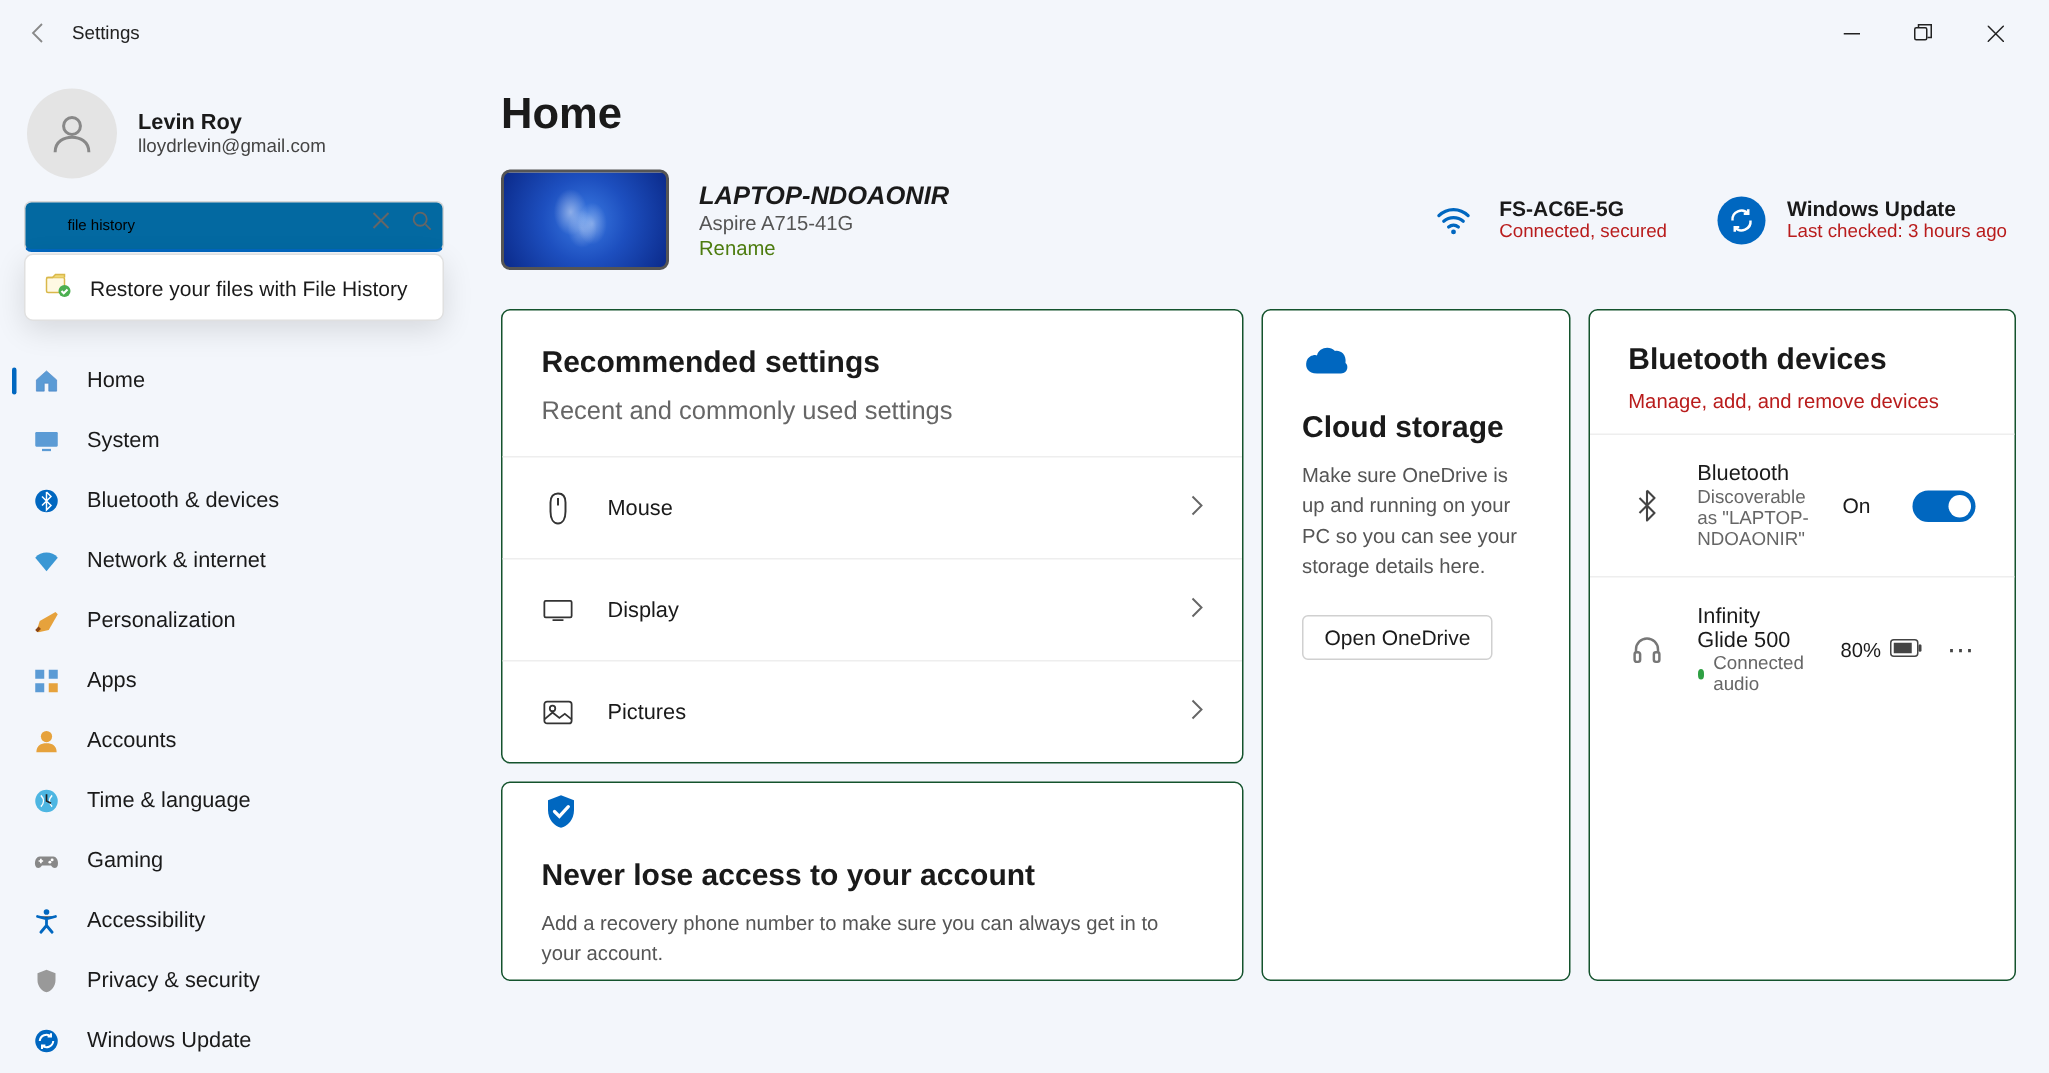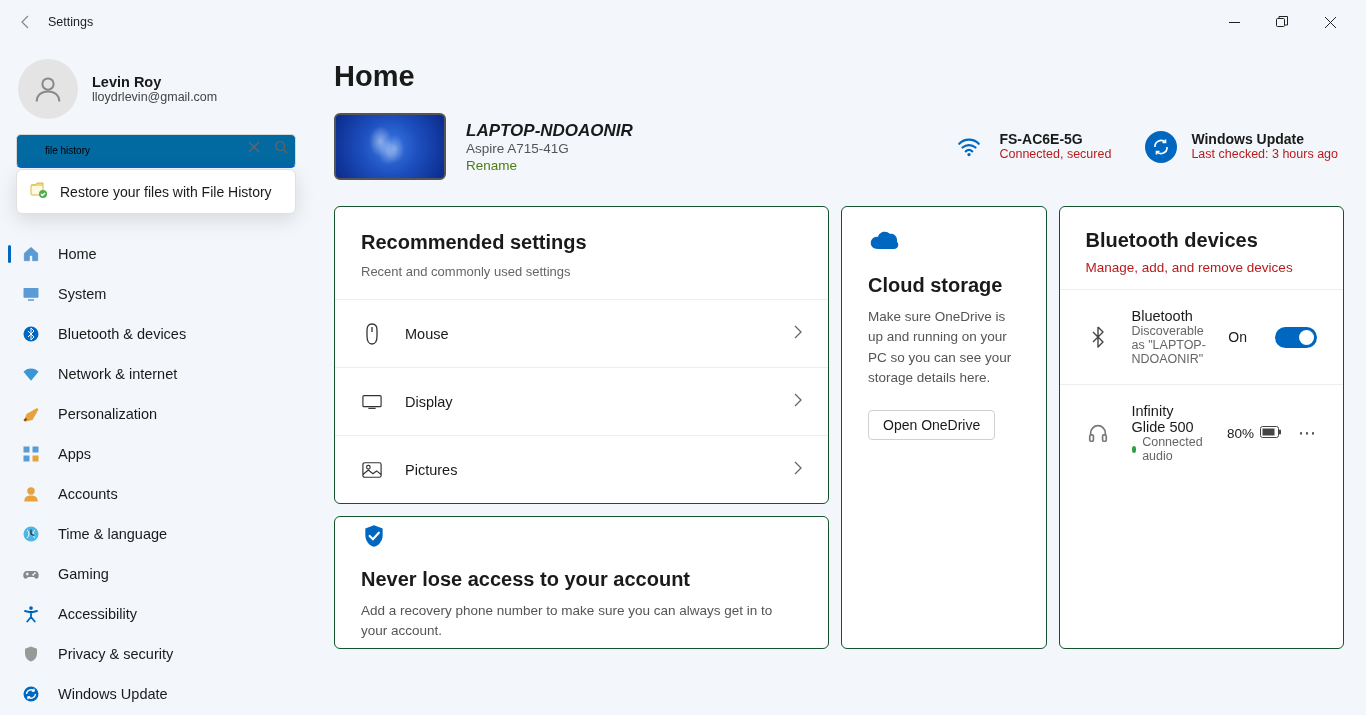--- a/index.html
+++ b/index.html
@@ -136,21 +136,21 @@
   .card {
     background:#fff;
     border:1px solid #14532d;
     border-radius:6px;
   }
   .cards-left { width:495px; flex-shrink:0; }
   .cards-right { flex:1; display:flex; flex-direction:row; gap:12px; }
   .rec-card { padding: 24px 0 0 0; }
   .rec-header { padding: 0 26px 20px 26px; }
   .rec-title { font-size:20px; font-weight:600; }
-  .rec-sub { font-size:13px; color:#666; margin-top:10px; }
+  .rec-sub { font-size:17px; color:#666; margin-top:10px; }
   .rec-item {
     height: 68px;
     display:flex; align-items:center; gap:22px;
     padding: 0 26px;
     border-top:1px solid #eee;
   }
   .rec-item .ricon { width:22px; display:flex; justify-content:center; color:#333; }
   .rec-item .rlabel { flex:1; font-size:14.5px; }
   .rec-item .chev { color:#666; }
   .cloud-card { padding: 22px 26px 24px 26px; }

